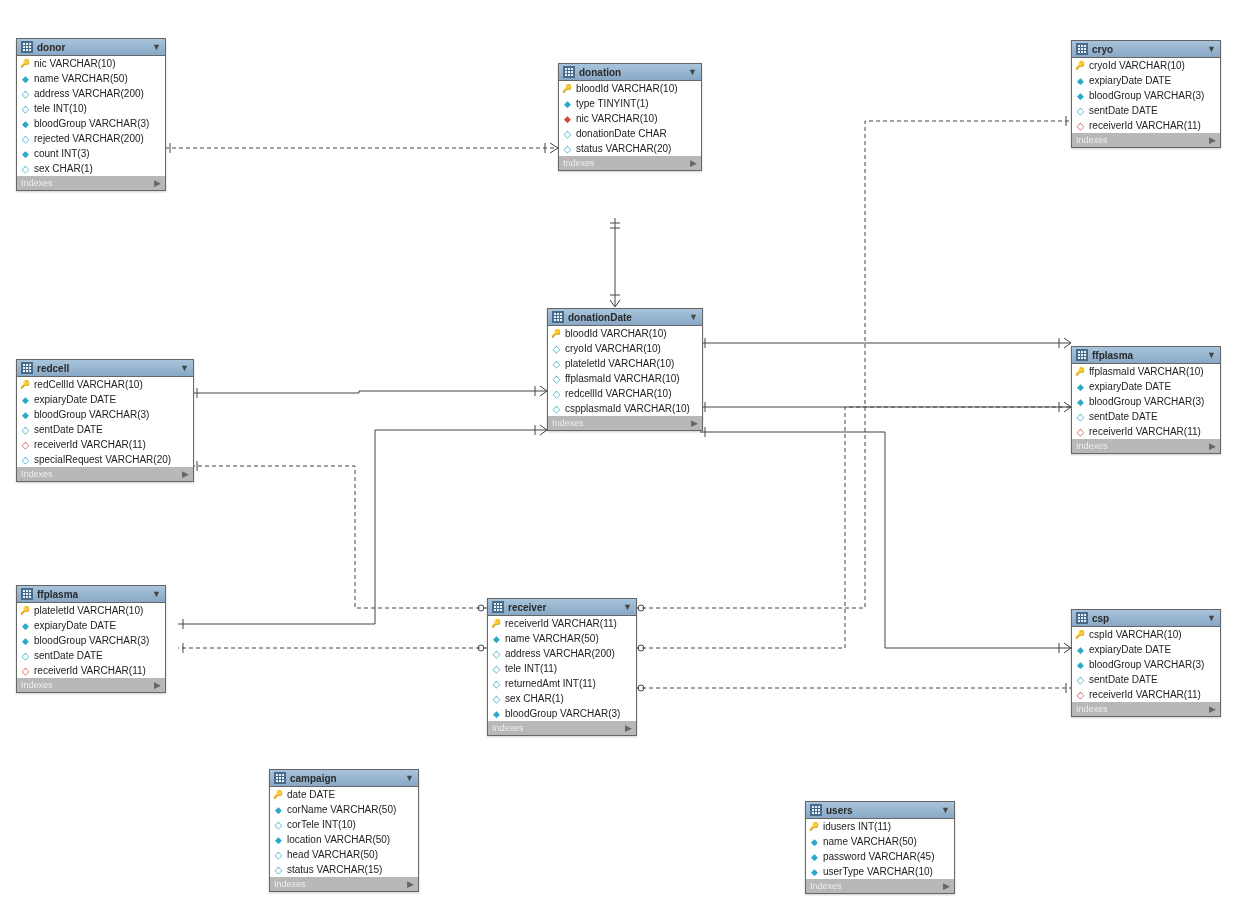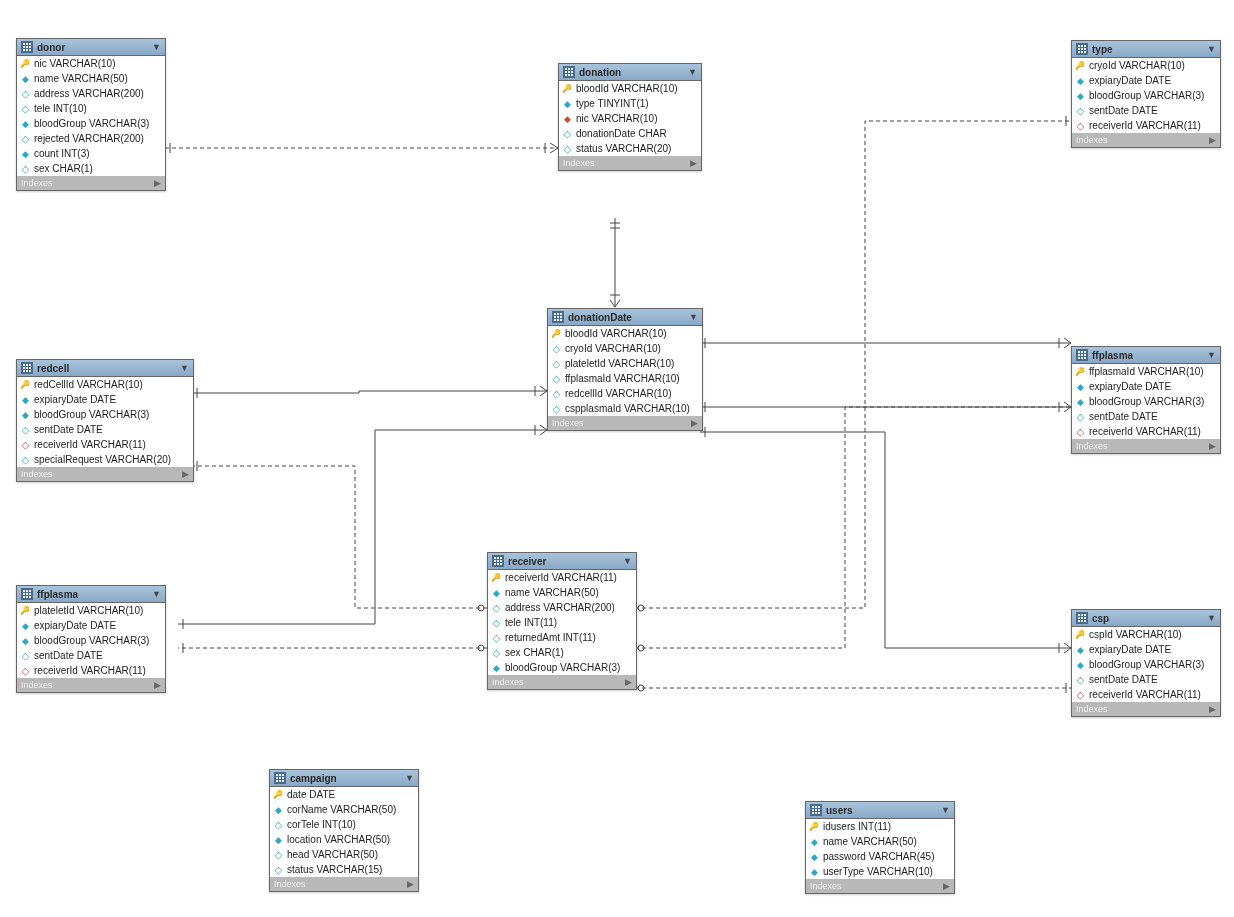--- a/index.html
+++ b/index.html
@@ -187,21 +187,21 @@
     </div>
   <div class="idx">
       <span>Indexes</span>
       <span class="tri">▶</span>
     </div>
 </div>
 
 <div class="tbl" style="left:1071px;top:40px;width:148px">
   <div class="hdr">
       <span class="grid"></span>
-      <span>type</span>
+      <span>cryo</span>
       <span class="arw">▼</span>
     </div>
   <div class="cols">
       <div class="col">
         <span class="ic key" style="font-size: 8px;">🔑</span>
         <span>cryoId VARCHAR(10)</span>
       </div>
       <div class="col">
         <span class="ic dia b">◆</span>
         <span>expiaryDate DATE</span>
@@ -362,21 +362,21 @@
         <span class="ic dia p">◆</span>
         <span>receiverId VARCHAR(11)</span>
       </div>
     </div>
   <div class="idx">
       <span>Indexes</span>
       <span class="tri">▶</span>
     </div>
 </div>
 
-<div class="tbl" style="left:487px;top:552px;width:148px">
+<div class="tbl" style="left:487px;top:598px;width:148px">
   <div class="hdr">
       <span class="grid"></span>
       <span>receiver</span>
       <span class="arw">▼</span>
     </div>
   <div class="cols">
       <div class="col">
         <span class="ic key" style="font-size: 8px;">🔑</span>
         <span>receiverId VARCHAR(11)</span>
       </div>

